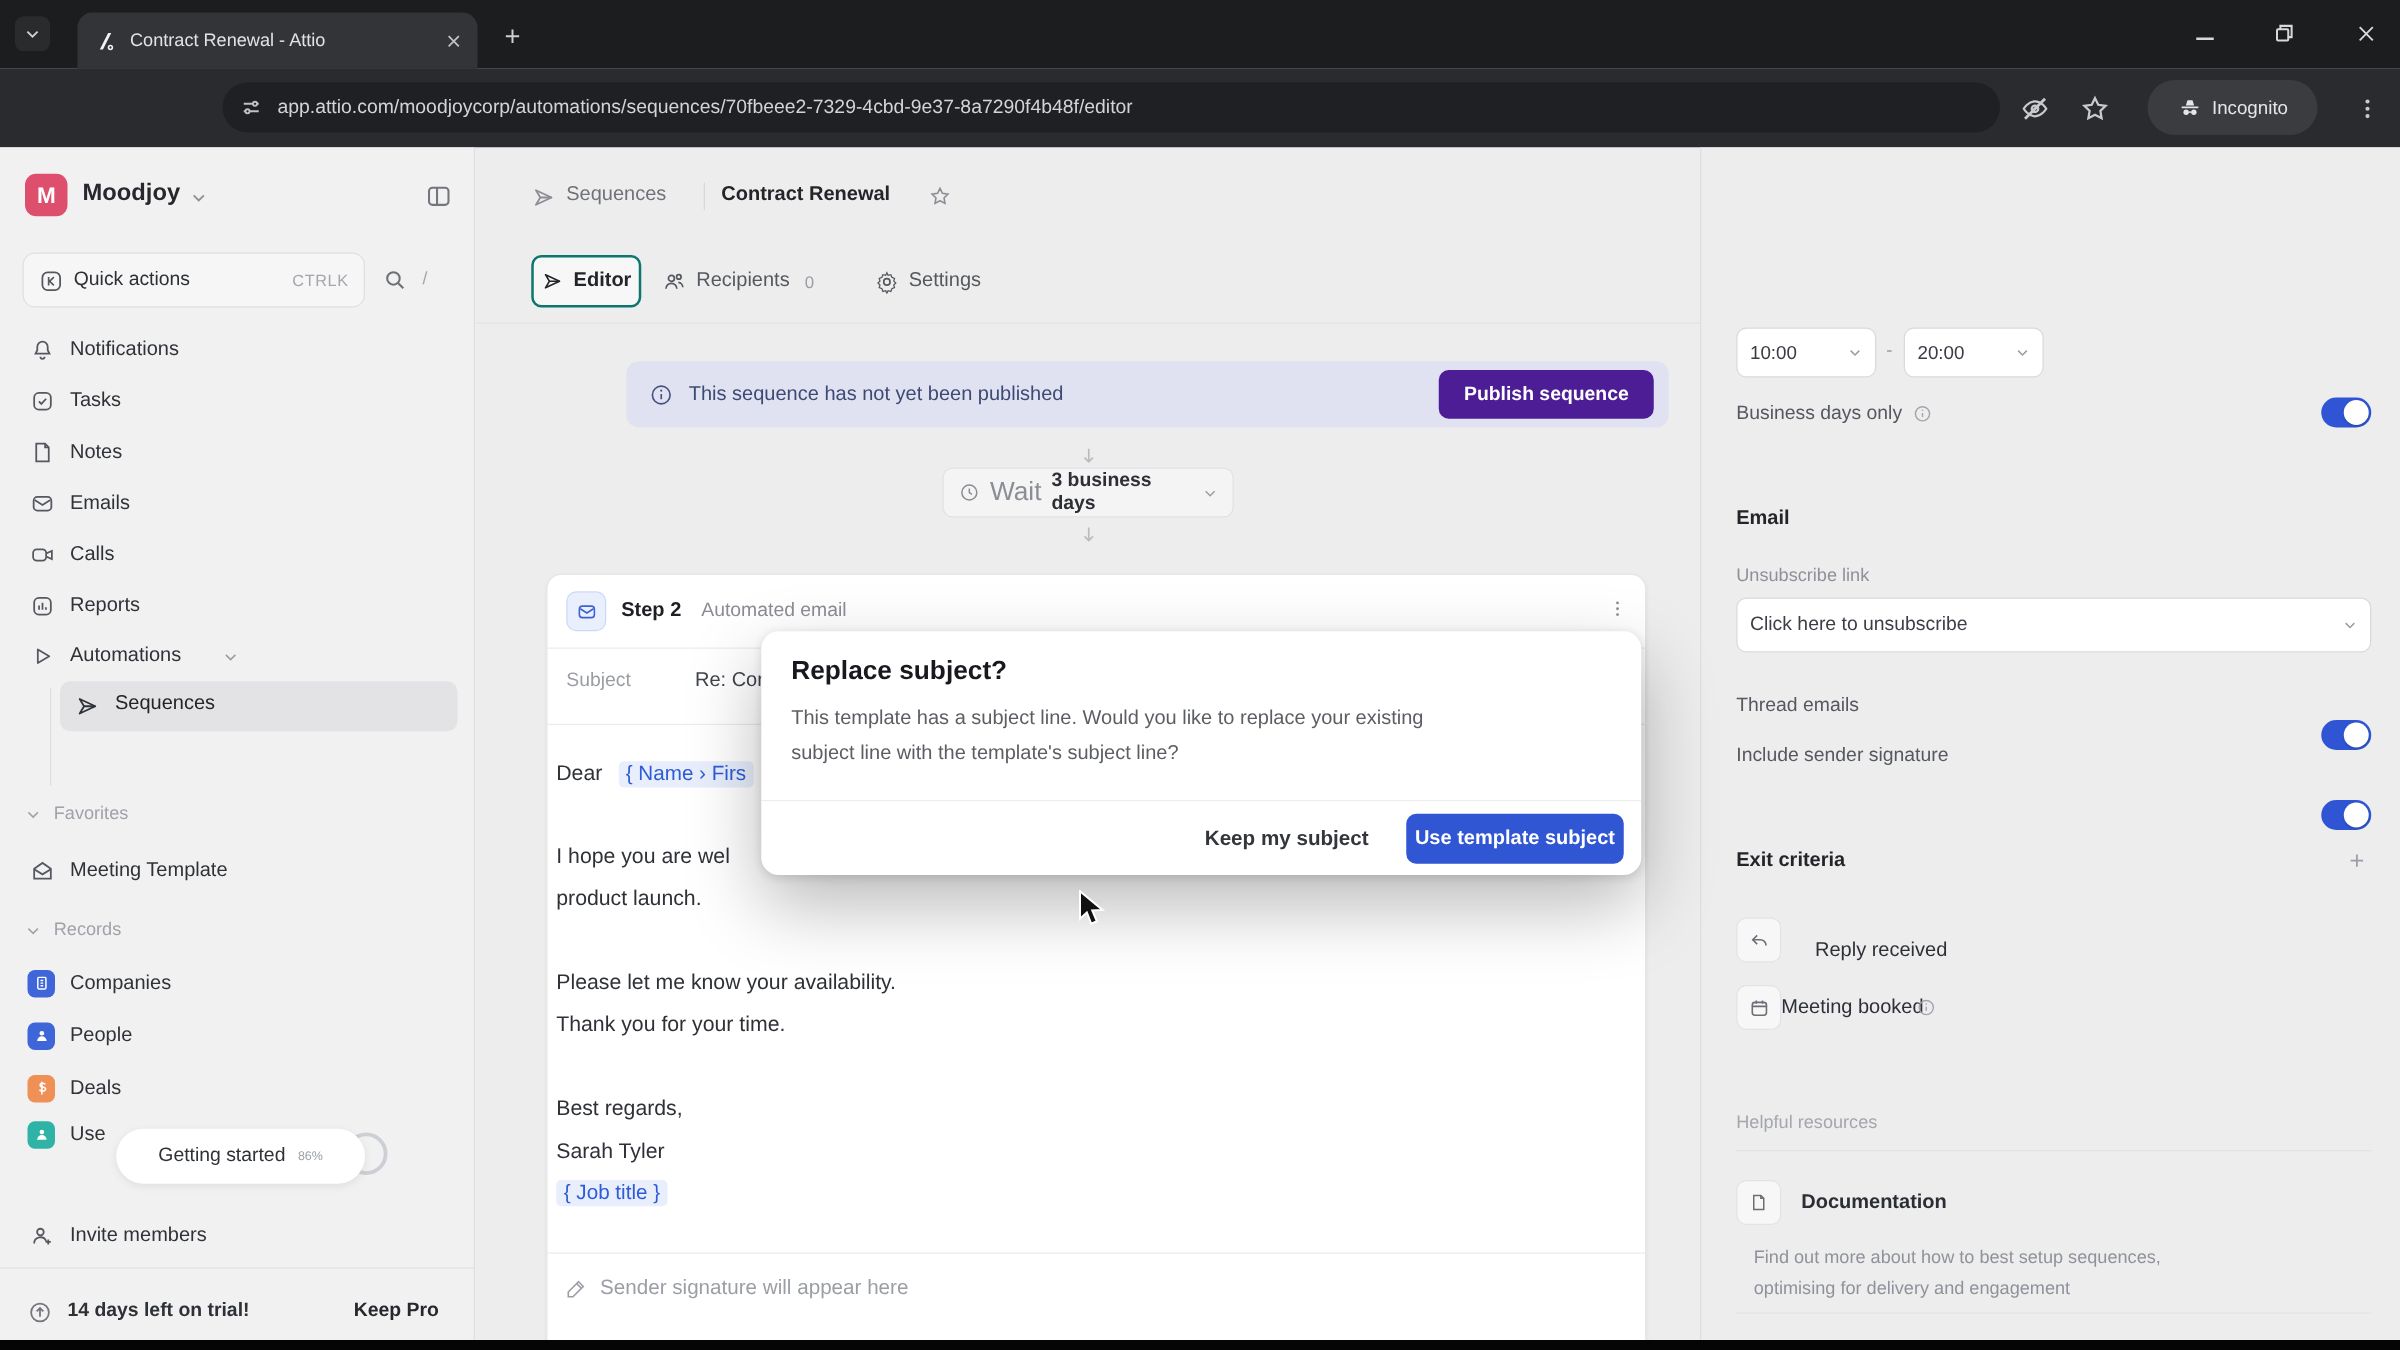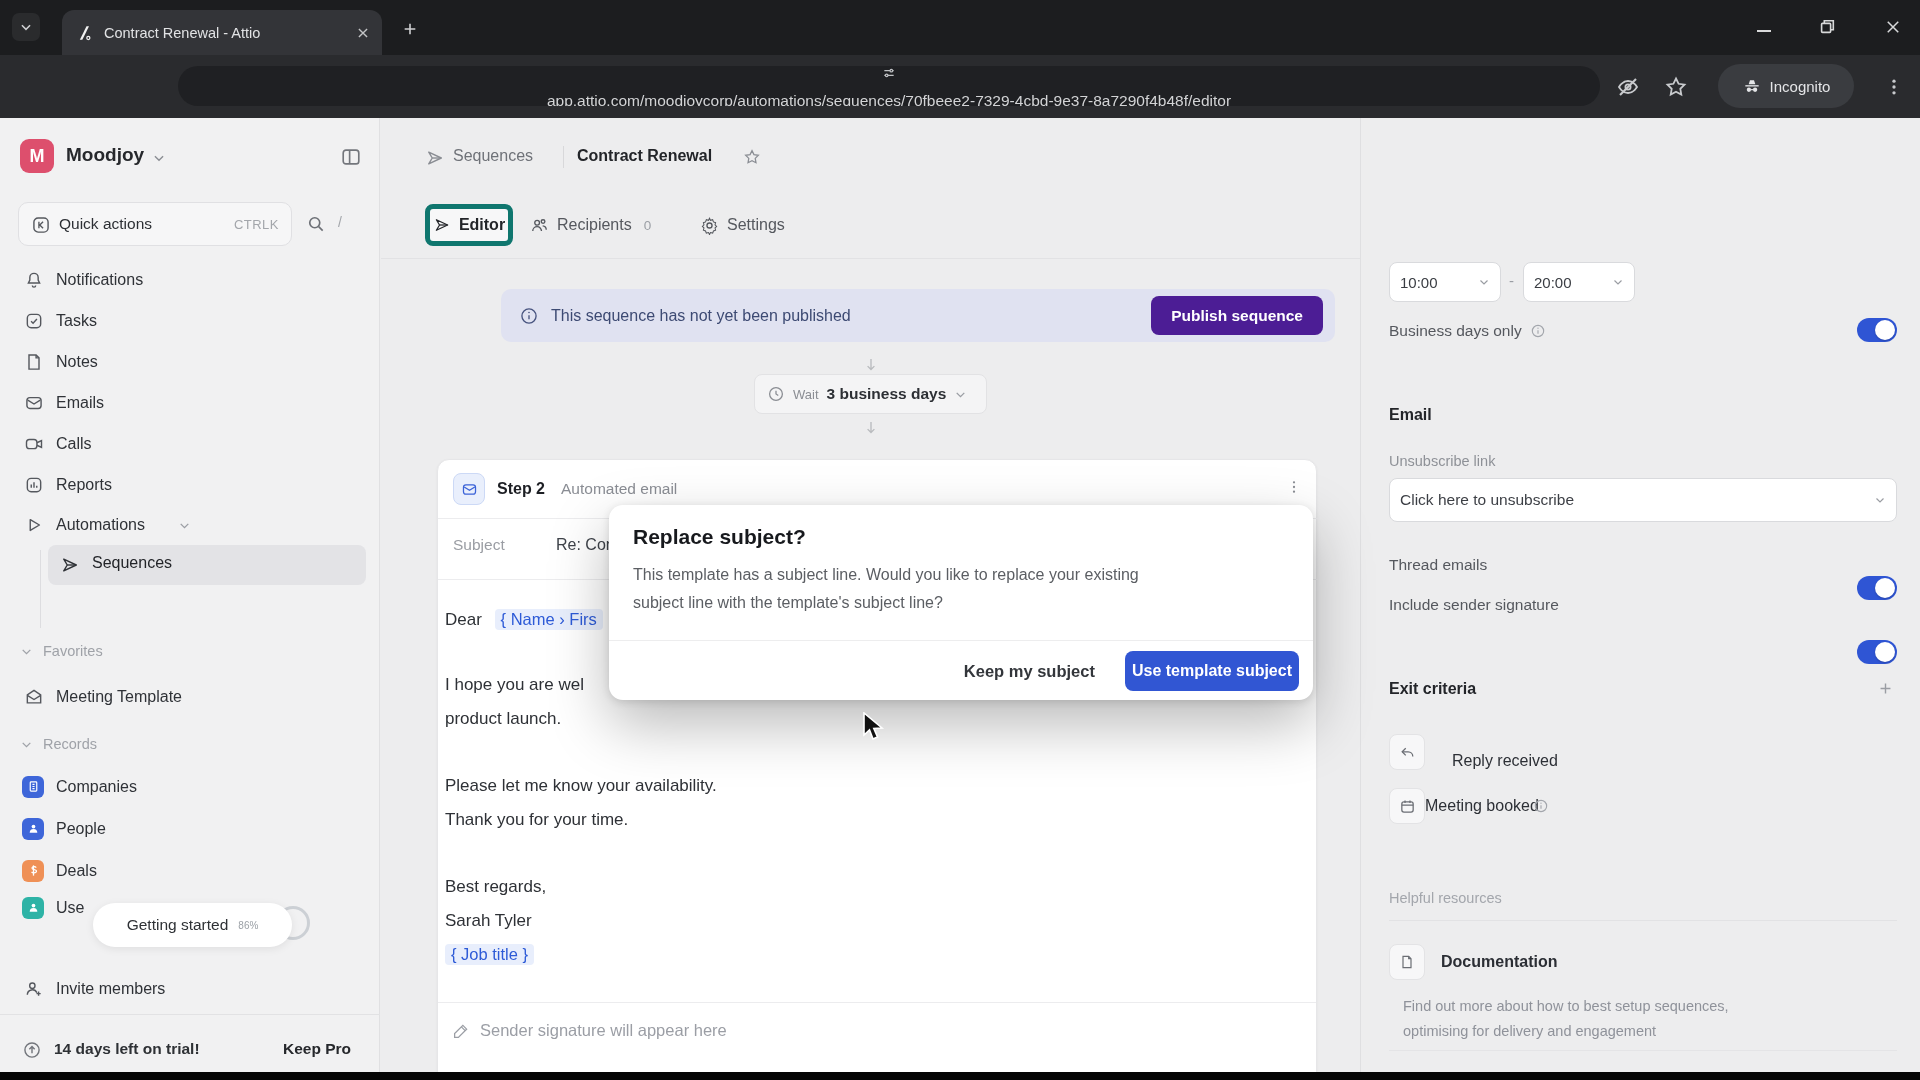--- a/index.html
+++ b/index.html
@@ -7,21 +7,21 @@
   body { font-family:"Liberation Sans","DejaVu Sans",sans-serif; }
   .screen { position:absolute; top:0; left:0; width:1920px; height:1080px; overflow:hidden; background:#ededee; }
   .abs { position:absolute; }
   svg { display:block; }
 
   
   .tabstrip { position:absolute; top:0; left:0; width:1920px; height:55px; background:#1c1d1f; }
   .tab { position:absolute; top:10px; left:62px; width:320px; height:45px; background:#333438; border-radius:12px 12px 0 0; display:flex; align-items:center; padding:0 12px; gap:10px; }
   .tab-title { color:#e2e3e5; font-size:14.5px; white-space:nowrap; overflow:hidden; flex:1; }
   .toolbar { position:absolute; top:55px; left:0; width:1920px; height:63px; background:#2a2b2e; }
-  .urlpill { position:absolute; top:66px; left:178px; width:1422px; height:40px; background:#1f2023; border-radius:20px; display:flex; align-items:center; padding:0 14px; gap:12px;flex-direction:column; }
+  .urlpill { position:absolute; top:66px; left:178px; width:1422px; height:40px; background:#1f2023; border-radius:20px; display:flex; align-items:center; padding:0 14px; gap:12px; }
   .url-text { color:#d3d4d6; font-size:15.5px; white-space:nowrap; overflow:hidden; }
   .incog { position:absolute; top:64px; left:1718px; width:136px; height:44px; background:#3a3c40; border-radius:22px; display:flex; align-items:center; justify-content:center; gap:8px; color:#e4e5e7; font-size:15px; }
 
   
   .app { position:absolute; top:118px; left:0; width:1920px; height:954px; background:#ededee; }
   .sidebar { position:absolute; top:0; left:0; width:380px; height:954px; background:#f1f1f2; border-right:1px solid #e0e0e2; }
   .nav-item { position:absolute; left:0; width:380px; height:41px; display:flex; align-items:center; }
   .nav-ic { position:absolute; left:24px; width:20px; height:20px; color:#55585e; }
   .nav-lb { position:absolute; left:56px; font-size:16px; font-weight:500; color:#2f3237; white-space:nowrap; }
   .sec-lb { font-size:14.5px; color:#9fa2a8; font-weight:500; }
@@ -328,21 +328,21 @@
         <circle cx="12" cy="12" r="8.5"></circle>
         <path d="M9.8 9.5a2.3 2.3 0 1 1 3.4 2c-.8.5-1.2 1-1.2 1.8"></path>
         <circle cx="12" cy="16.6" r="1" fill="#73767c" stroke="none"></circle>
       </svg>
     <svg class="abs" style="top:30px;left:1868px;" width="18" height="18" viewBox="0 0 24 24" fill="#73767c">
         <circle cx="12" cy="5" r="1.8"></circle>
         <circle cx="12" cy="12" r="1.8"></circle>
         <circle cx="12" cy="19" r="1.8"></circle>
       </svg>
 
-    <div class="abs" style="top:86px;left:425px;width:88px;height:42px;background:#f7f7f8;border:5px solid #0f766e;border-radius:8px;display:flex;align-items:center;justify-content:center;gap:8px;">
+    <div class="abs" style="top:86px;left:425px;width:88px;height:42px;background:#f7f7f8;border:2px solid #0f766e;border-radius:8px;display:flex;align-items:center;justify-content:center;gap:8px;">
       <svg width="18" height="18" viewBox="0 0 24 24" fill="none" stroke="#232529" stroke-width="1.7">
           <path d="M4.5 5l15 7-15 7 4.2-7z" stroke-linejoin="round"></path>
           <path d="M8.7 12h10.8"></path>
         </svg>
       <span style="font-size:16px;font-weight:600;color:#232529;">Editor</span>
     </div>
     <div class="abs" style="top:86px;left:530px;height:42px;display:flex;align-items:center;gap:8px;">
       <svg width="19" height="19" viewBox="0 0 24 24" fill="none" stroke="#55585e" stroke-width="1.7">
           <circle cx="9" cy="8.5" r="3"></circle>
           <path d="M3.5 19a5.5 5.5 0 0 1 11 0"></path>
@@ -386,21 +386,21 @@
     </div>
 
     <svg class="abs" style="top:237px;left:862px;" width="18" height="20" viewBox="0 0 24 24" fill="none" stroke="#b9bbbe" stroke-width="1.8">
         <path d="M12 4v14M7.5 13.5L12 18l4.5-4.5"></path>
       </svg>
     <div class="abs" style="top:256px;left:754px;width:233px;height:40px;background:#f4f4f5;border:1px solid #e2e2e4;border-radius:8px;display:flex;align-items:center;padding:0 12px;gap:8px;">
       <svg width="18" height="18" viewBox="0 0 24 24" fill="none" stroke="#8a8d93" stroke-width="1.7">
           <circle cx="12" cy="12" r="8.5"></circle>
           <path d="M12 7.5V12l3 2"></path>
         </svg>
-      <span style="font-size:13px;color:#8a8d93;">Wait</span>
+      <span style="font-size:21px;color:#8a8d93;">Wait</span>
       <span style="font-size:15.5px;font-weight:600;color:#2c2f34;">3 business days</span>
       <svg width="13" height="13" viewBox="0 0 24 24" fill="none" stroke="#9a9da3" stroke-width="2.4">
           <path d="M5 9l7 7 7-7"></path>
         </svg>
     </div>
     <svg class="abs" style="top:300px;left:862px;" width="18" height="20" viewBox="0 0 24 24" fill="none" stroke="#b9bbbe" stroke-width="1.8">
         <path d="M12 4v14M7.5 13.5L12 18l4.5-4.5"></path>
       </svg>
 
     <div class="card">

